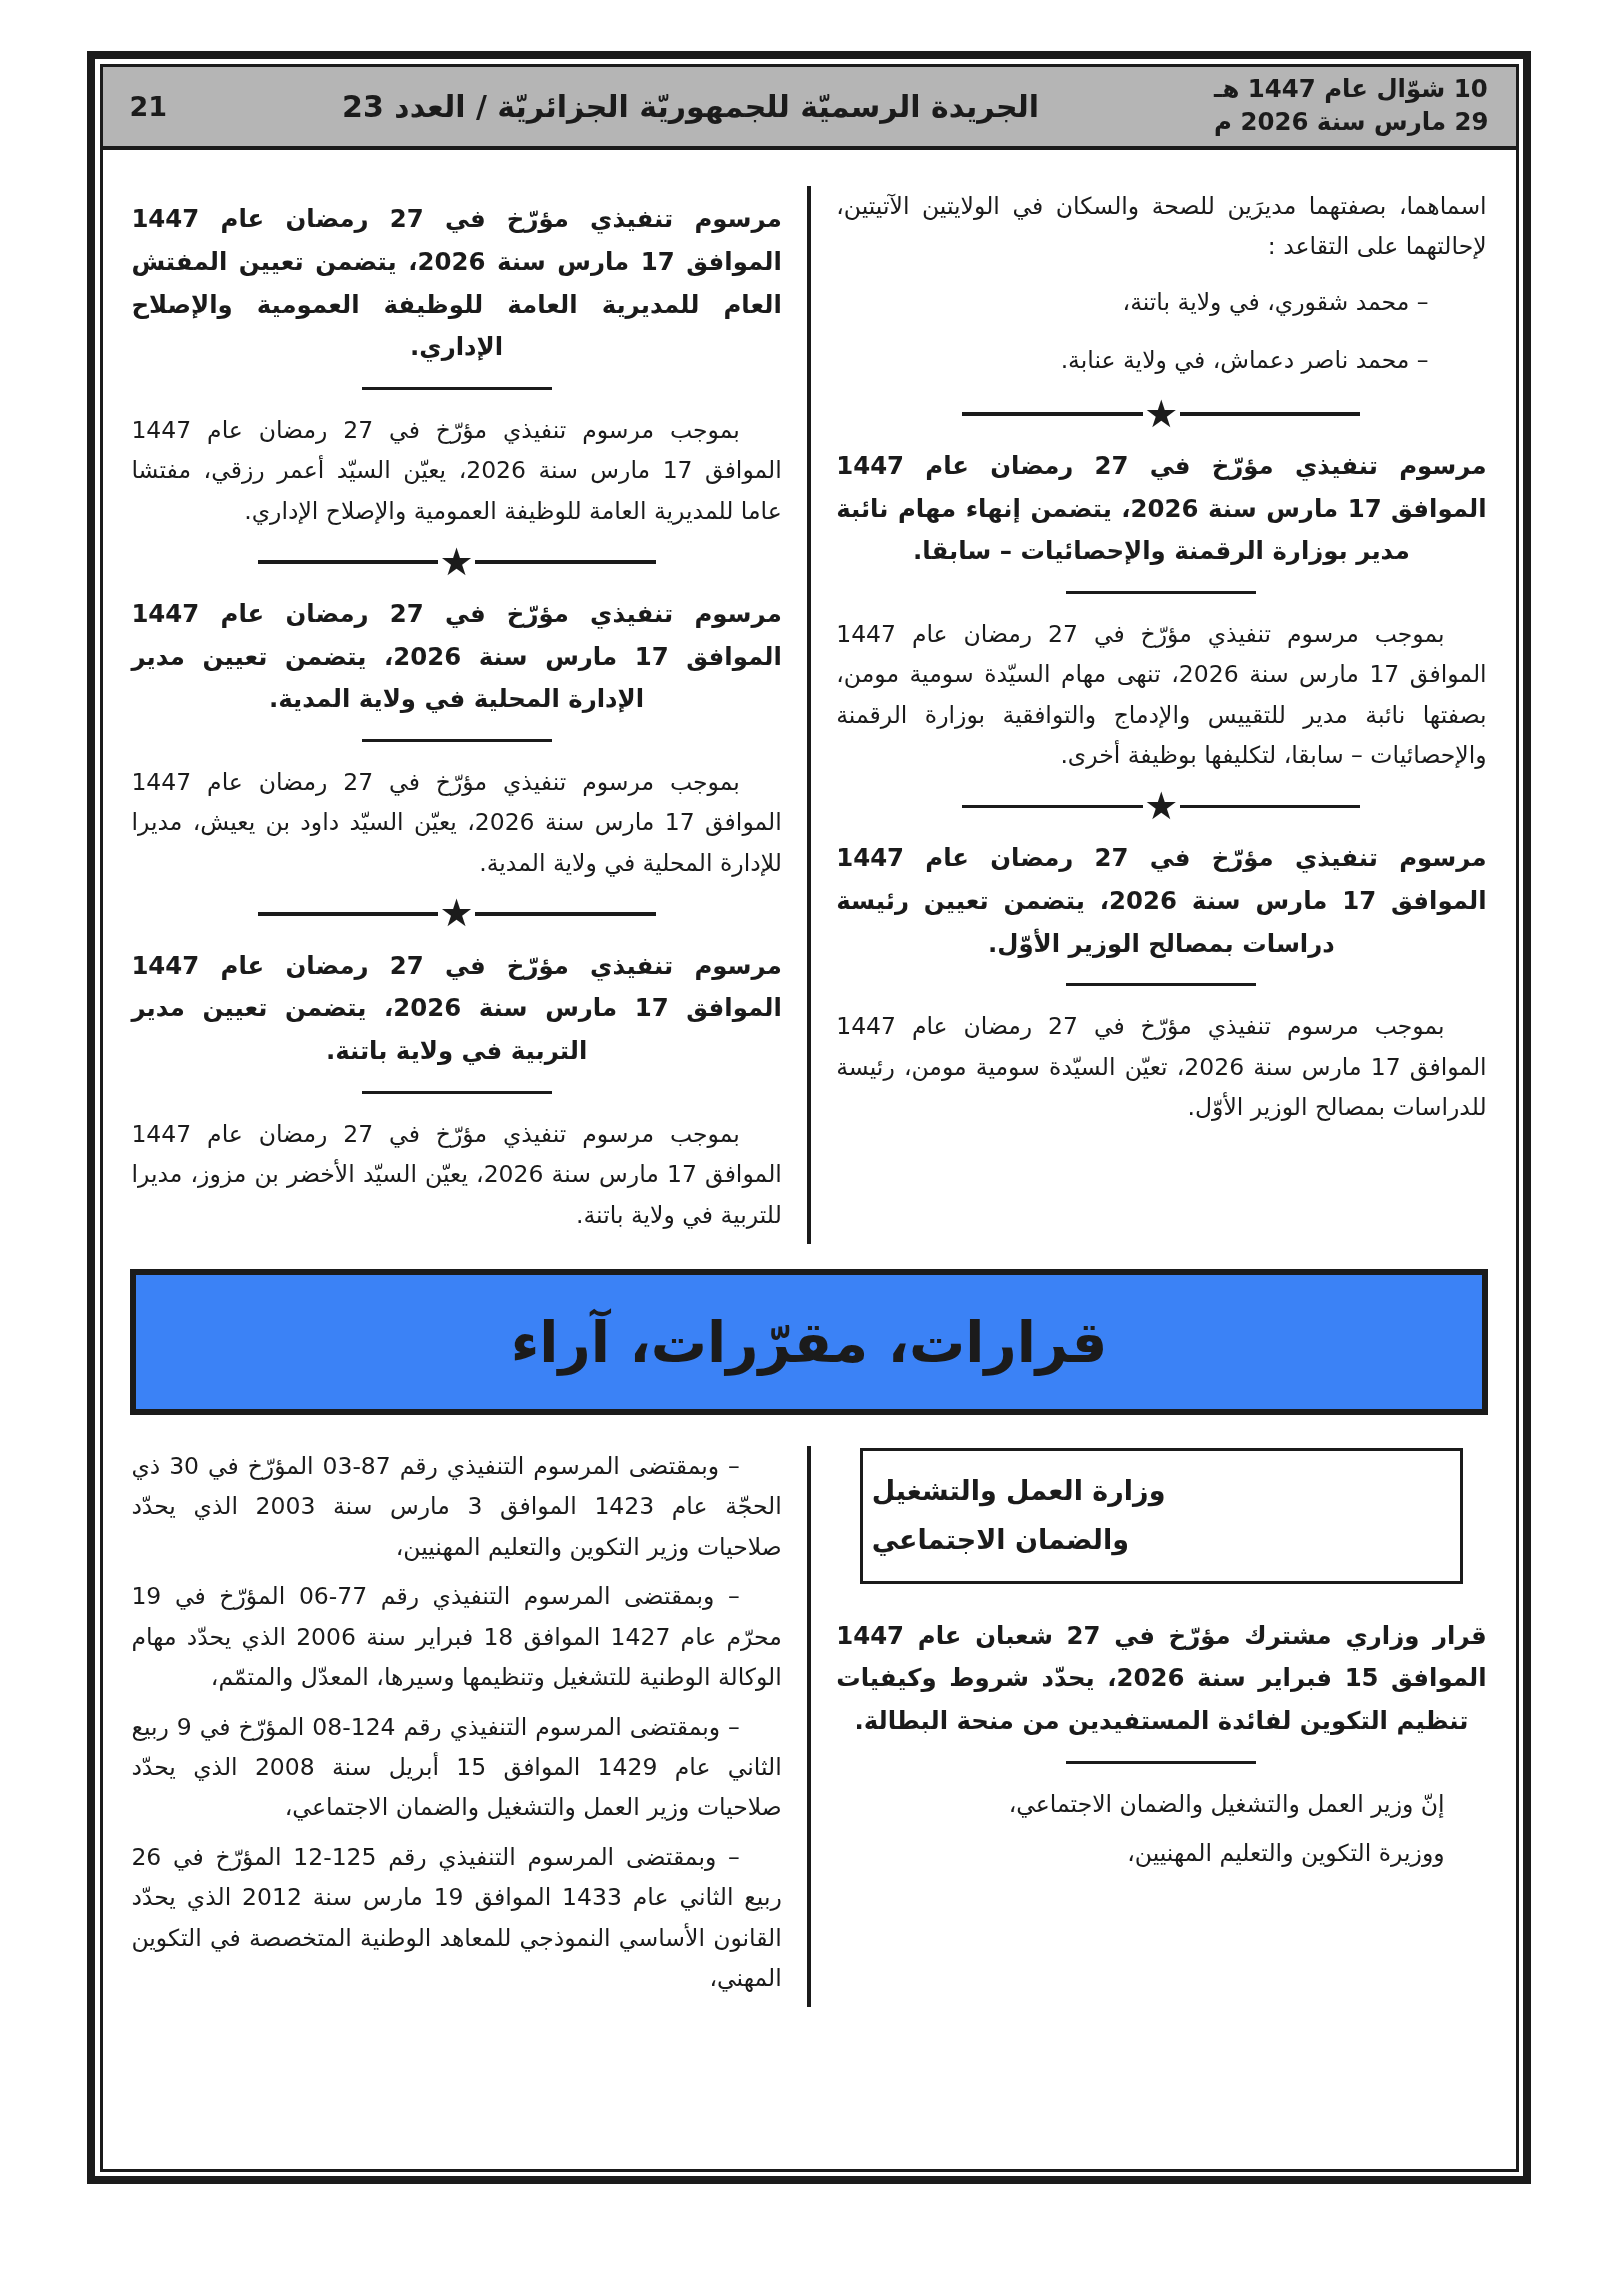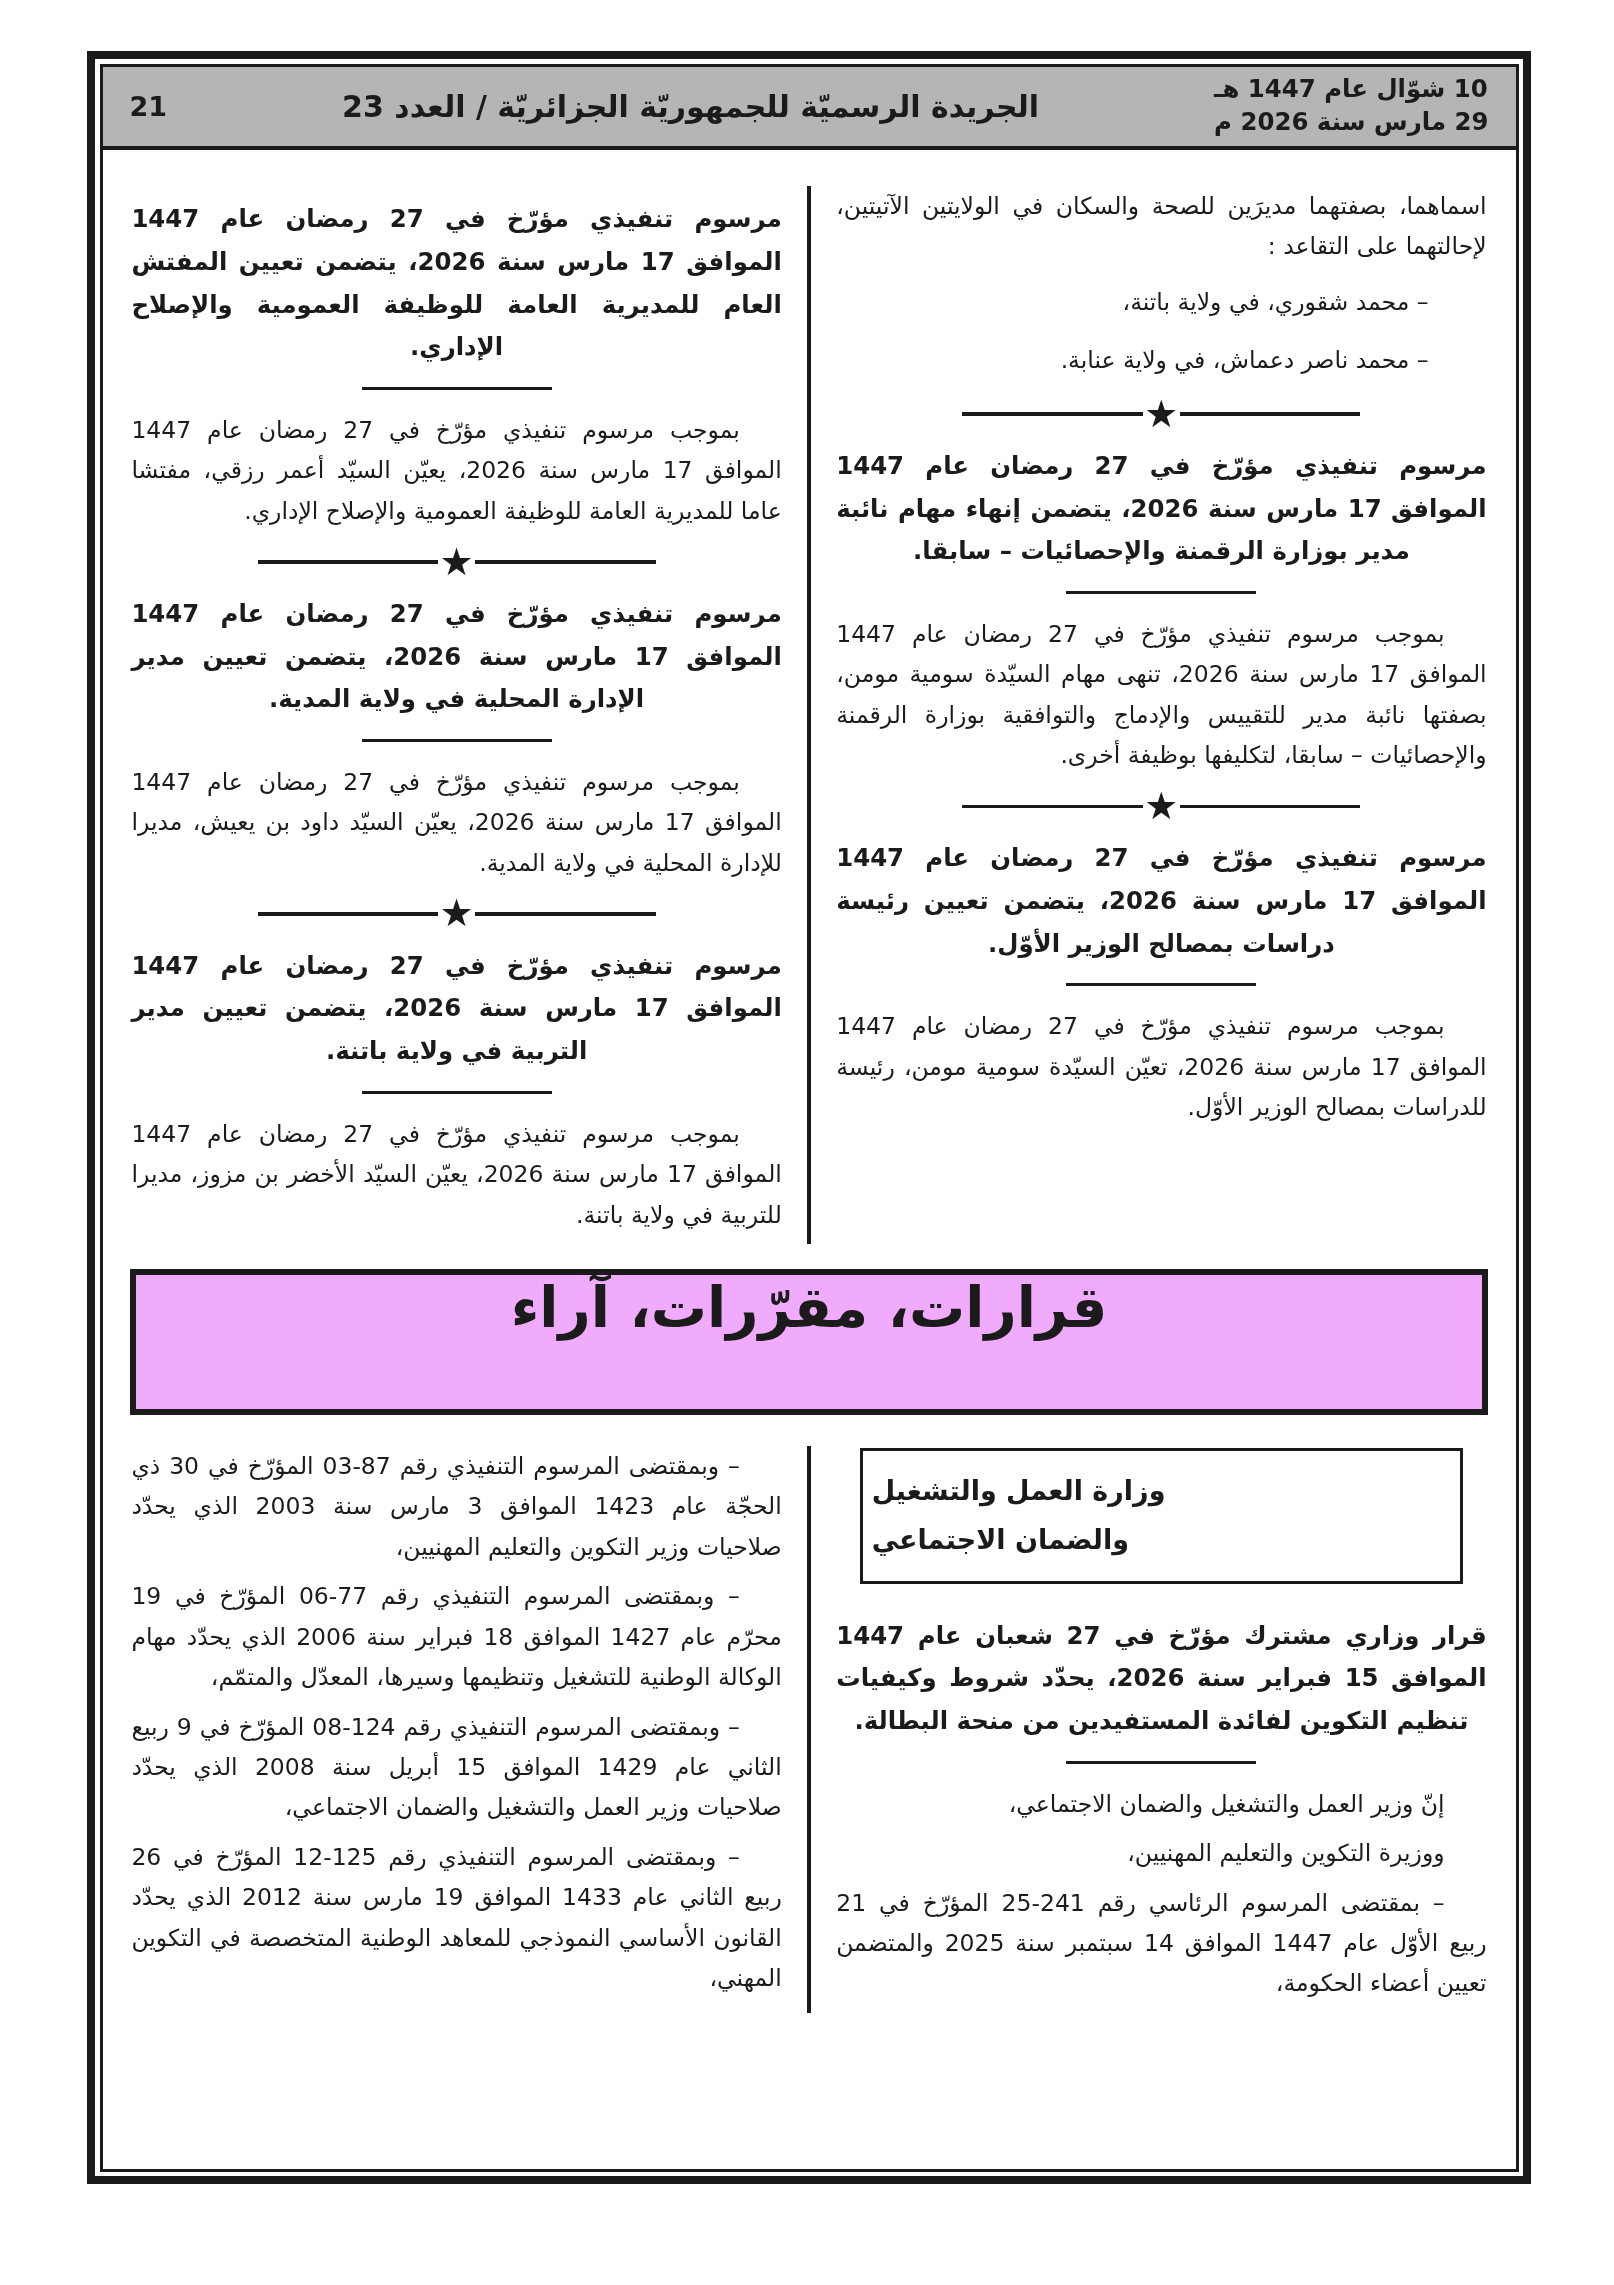--- a/index.html
+++ b/index.html
@@ -46,22 +46,22 @@
     width:190px;height:0;border-top:3.6px solid #1b1b1b;margin:18px auto 20px auto;
   }
   .star-divider{
     display:flex;align-items:center;justify-content:center;
     width:398px;margin:16.3px auto 16.3px auto;
   }
   .star-divider .rule{flex:1;height:3.6px;background:#1b1b1b;}
   .star-divider .star{font-size:38px;line-height:29px;padding:0 1.8px;}
   
   .banner{
-    margin:25px 3.6px 31px 3.6px;border:6.3px solid #1b1b1b;background:#f0abfc;
-    height:134px;display:flex;justify-content:center;
+    margin:25px 3.6px 31px 3.6px;border:6.3px solid #1b1b1b;background:#3b82f6;
+    height:134px;display:flex;align-items:center;justify-content:center;
   }
   .banner-title{font-size:56px;font-weight:bold;letter-spacing:0.9px;}
   
   .ministry-box{
     border:3.6px solid #1b1b1b;margin:1.8px 23.5px 31px 23.5px;padding:16.3px 9px;
     text-align:left;font-weight:bold;font-size:27px;line-height:1.8;
   }
 </style>
 </head>
 <body>
@@ -134,21 +134,20 @@
         <div class="col">
           <div class="ministry-box">
             <div>وزارة العمل والتشغيل</div>
             <div>والضمان الاجتماعي</div>
           </div>
           <div>
               <h3 class="decree-heading">قرار وزاري مشترك مؤرّخ في 27 شعبان عام 1447 الموافق 15 فبراير سنة 2026، يحدّد شروط وكيفيات تنظيم التكوين لفائدة المستفيدين من منحة البطالة.</h3>
               <div class="line-divider"></div>
               <p class="body-p">إنّ وزير العمل والتشغيل والضمان الاجتماعي،</p>
               <p class="body-p">ووزيرة التكوين والتعليم المهنيين،</p>
-              <p class="body-p">– بمقتضى المرسوم الرئاسي رقم 241-25 المؤرّخ في 21 ربيع الأوّل عام 1447 الموافق 14 سبتمبر سنة 2025 والمتضمن تعيين أعضاء الحكومة،</p>
             </div>
         </div>
         <div class="divider-vert"></div>
         <div class="col">
             <p class="body-p">– وبمقتضى المرسوم التنفيذي رقم 87-03 المؤرّخ في 30 ذي الحجّة عام 1423 الموافق 3 مارس سنة 2003 الذي يحدّد صلاحيات وزير التكوين والتعليم المهنيين،</p>
             <p class="body-p">– وبمقتضى المرسوم التنفيذي رقم 77-06 المؤرّخ في 19 محرّم عام 1427 الموافق 18 فبراير سنة 2006 الذي يحدّد مهام الوكالة الوطنية للتشغيل وتنظيمها وسيرها، المعدّل والمتمّم،</p>
             <p class="body-p">– وبمقتضى المرسوم التنفيذي رقم 124-08 المؤرّخ في 9 ربيع الثاني عام 1429 الموافق 15 أبريل سنة 2008 الذي يحدّد صلاحيات وزير العمل والتشغيل والضمان الاجتماعي،</p>
             <p class="body-p">– وبمقتضى المرسوم التنفيذي رقم 125-12 المؤرّخ في 26 ربيع الثاني عام 1433 الموافق 19 مارس سنة 2012 الذي يحدّد القانون الأساسي النموذجي للمعاهد الوطنية المتخصصة في التكوين المهني،</p>
           </div>
       </div>

